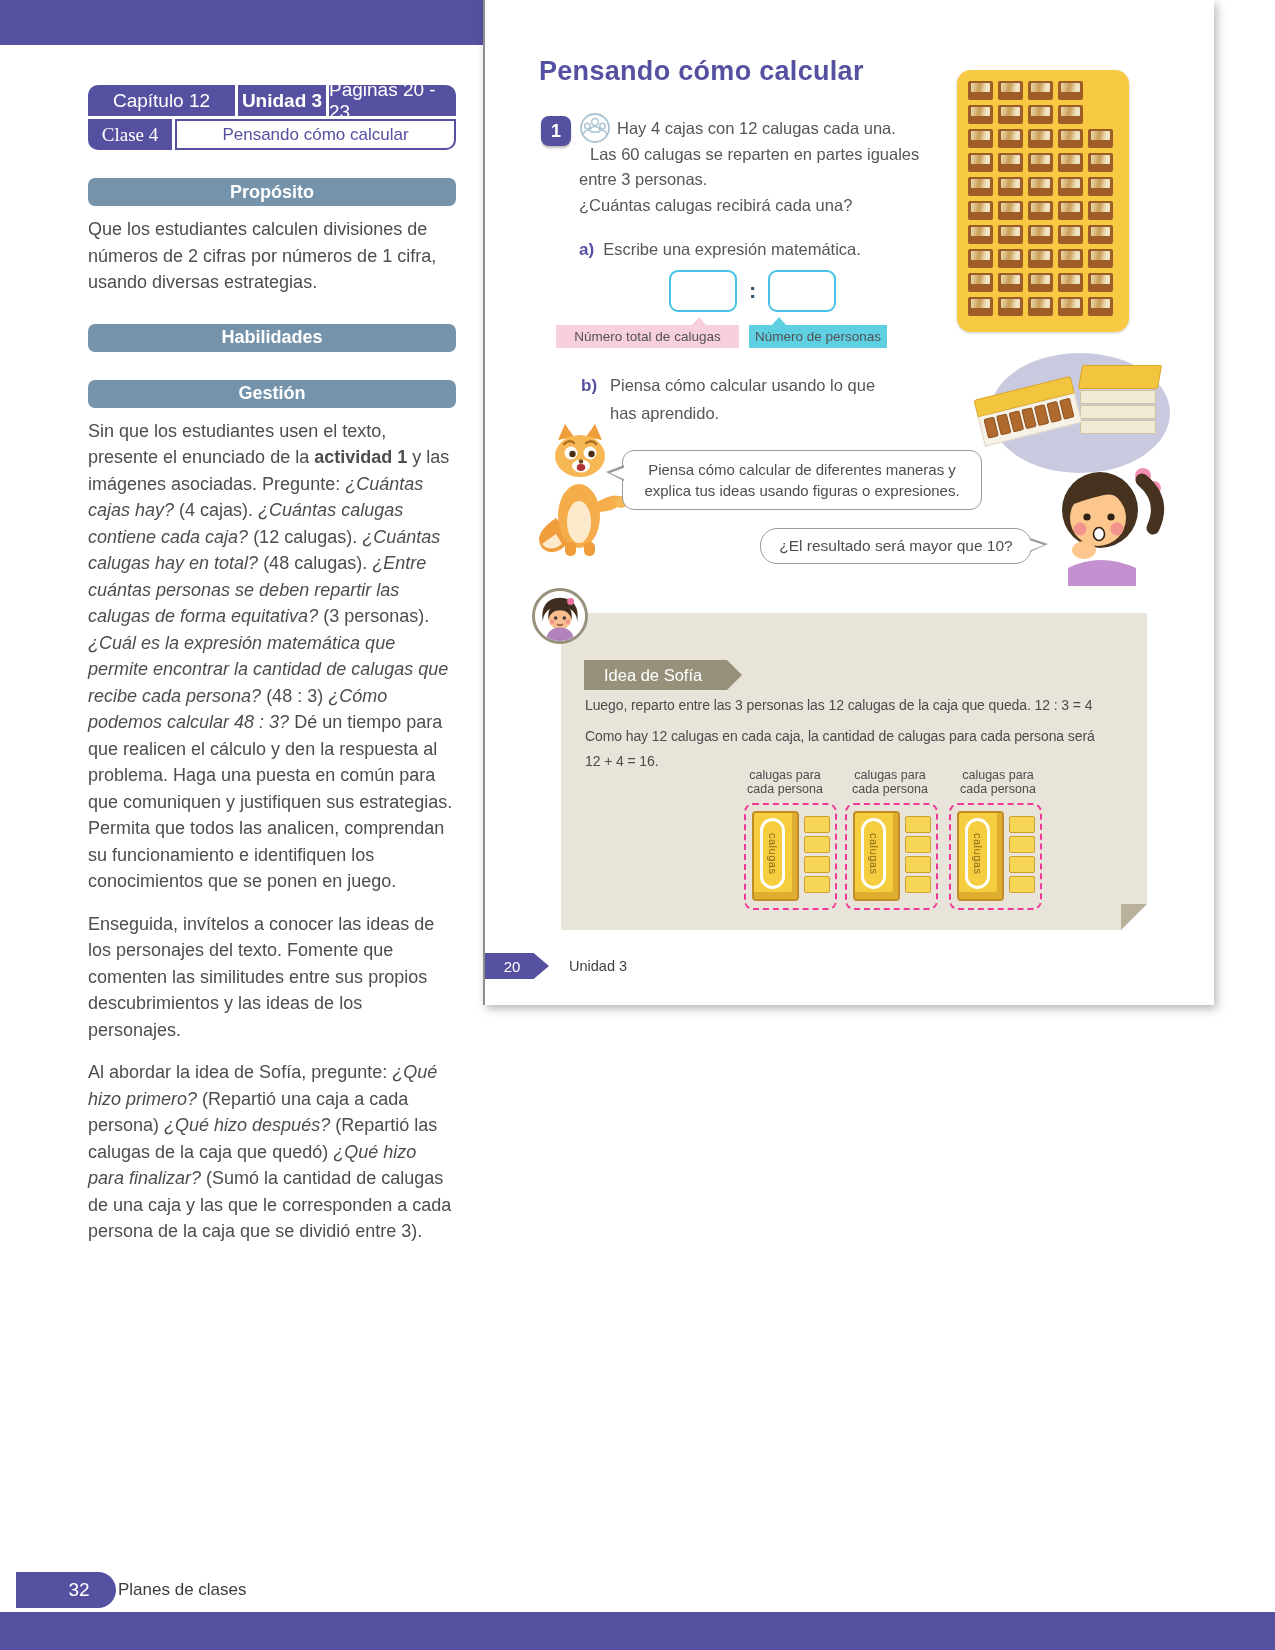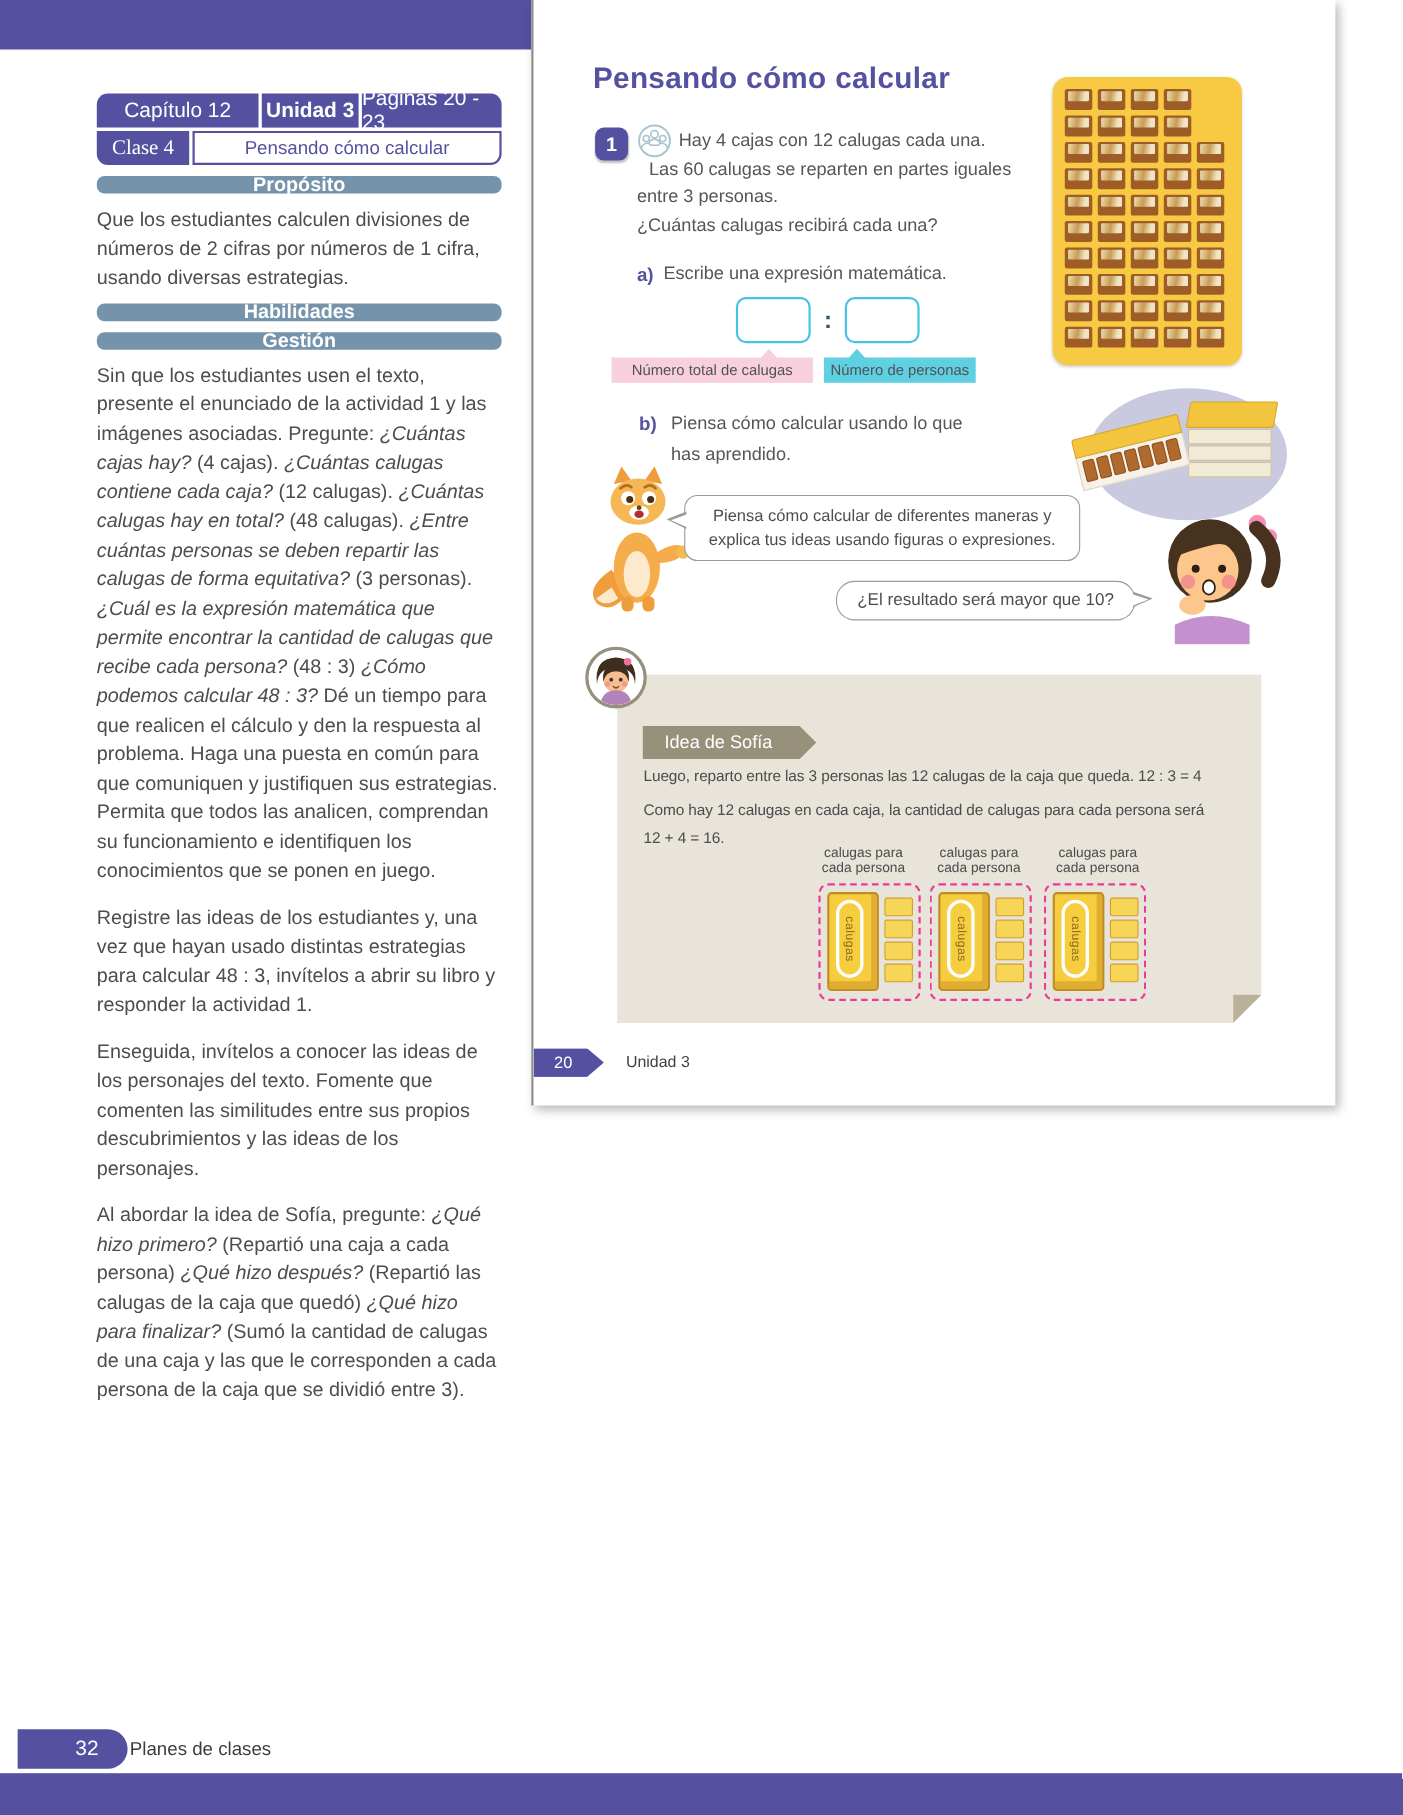--- a/index.html
+++ b/index.html
@@ -16,26 +16,26 @@
   
   .left-col{left:88px;top:85px;width:368px;color:var(--text_dark);}
   .tabs{display:flex;flex-direction:column;gap:3px;}
   .tabs-row{display:flex;gap:3px;}
   .tab-cell{height:31px;display:flex;align-items:center;justify-content:center;background:var(--purple);color:#fff;font-size:19px;}
   .tab-chapter{width:147px;border-radius:10px 0 0 0;}
   .tab-unit{width:88px;font-weight:bold;}
   .tab-pages{flex:1;border-radius:0 10px 0 0;}
   .tab-class{width:84px;border-radius:0 0 0 10px;font-family:Liberation Serif, serif;}
   .tab-title{flex:1;background:#fff;border:2px solid var(--purple);color:var(--purple);border-radius:0 0 10px 0;height:27px;font-size:17px;}
-  .sec-bar{margin-top:10px;height:16px;background:var(--slate);border-radius:7px;color:#fff;font-weight:bold;font-size:18px;
+  .sec-bar{margin-top:28px;height:28px;background:var(--slate);border-radius:7px;color:#fff;font-weight:bold;font-size:18px;
            display:flex;align-items:center;justify-content:center;}
   .body-p{margin:10px 0 0 0;font-size:18px;line-height:26.5px;}
   .body-p + .body-p{margin-top:16px;}
   .s-n{font-style:normal;font-weight:normal;}
-  .s-b{font-weight:normal;}
+  .s-b{font-weight:bold;}
   .s-i{font-style:italic;}
 
   
   .page{left:483px;top:0;width:729px;height:1005px;background:#fff;border-left:2px solid #8e8e8e;
         box-shadow:3px 4px 9px rgba(0,0,0,.28);}
   .pg-title{left:54px;top:56px;font-size:27px;font-weight:bold;color:var(--purple);letter-spacing:.3px;}
   .act-num{left:56px;top:116px;width:30px;height:30px;background:var(--purple);border-radius:8px;color:#fff;font-weight:bold;
            font-size:18px;display:flex;align-items:center;justify-content:center;box-shadow:0 2px 2px rgba(0,0,0,.25);}
   .group-icon{left:94px;top:112px;width:32px;height:32px;}
   .prob-line{font-size:16.5px;color:#55565a;}
@@ -146,21 +146,20 @@
       </div>
     </div>
 
     <div class="sec-bar">Propósito</div>
     <p class="body-p">Que los estudiantes calculen divisiones de números de 2 cifras por números de 1 cifra, usando diversas estrategias.</p>
 
     <div class="sec-bar">Habilidades</div>
 
     <div class="sec-bar">Gestión</div>
     <p class="body-p"><span class="s-n">Sin que los estudiantes usen el texto, presente el enunciado de la </span><span class="s-b">actividad 1</span><span class="s-n"> y las imágenes asociadas. Pregunte: </span><span class="s-i">¿Cuántas cajas hay?</span><span class="s-n"> (4 cajas). </span><span class="s-i">¿Cuántas calugas contiene cada caja?</span><span class="s-n"> (12 calugas). </span><span class="s-i">¿Cuántas calugas hay en total?</span><span class="s-n"> (48 calugas). </span><span class="s-i">¿Entre cuántas personas se deben repartir las calugas de forma equitativa?</span><span class="s-n"> (3 personas). </span><span class="s-i">¿Cuál es la expresión matemática que permite encontrar la cantidad de calugas que recibe cada persona?</span><span class="s-n"> (48 : 3) </span><span class="s-i">¿Cómo podemos calcular 48 : 3?</span><span class="s-n"> Dé un tiempo para que realicen el cálculo y den la respuesta al problema. Haga una puesta en común para que comuniquen y justifiquen sus estrategias. Permita que todos las analicen, comprendan su funcionamiento e identifiquen los conocimientos que se ponen en juego.</span></p>
-    <p class="body-p"><span class="s-n">Registre las ideas de los estudiantes y, una vez que hayan usado distintas estrategias para calcular 48 : 3, invítelos a abrir su libro y responder la </span><span class="s-b">actividad 1</span><span class="s-n">.</span></p>
     <p class="body-p"><span class="s-n">Enseguida, invítelos a conocer las ideas de los personajes del texto. Fomente que comenten las similitudes entre sus propios descubrimientos y las ideas de los personajes.</span></p>
     <p class="body-p"><span class="s-n">Al abordar la idea de Sofía, pregunte: </span><span class="s-i">¿Qué hizo primero?</span><span class="s-n"> (Repartió una caja a cada persona) </span><span class="s-i">¿Qué hizo después?</span><span class="s-n"> (Repartió las calugas de la caja que quedó) </span><span class="s-i">¿Qué hizo para finalizar?</span><span class="s-n"> (Sumó la cantidad de calugas de una caja y las que le corresponden a cada persona de la caja que se dividió entre 3).</span></p>
   </div>
 
   <div class="abs page">
 
     <div class="abs pg-title">Pensando cómo calcular</div>
 
     <div class="abs act-num">1</div>
 

